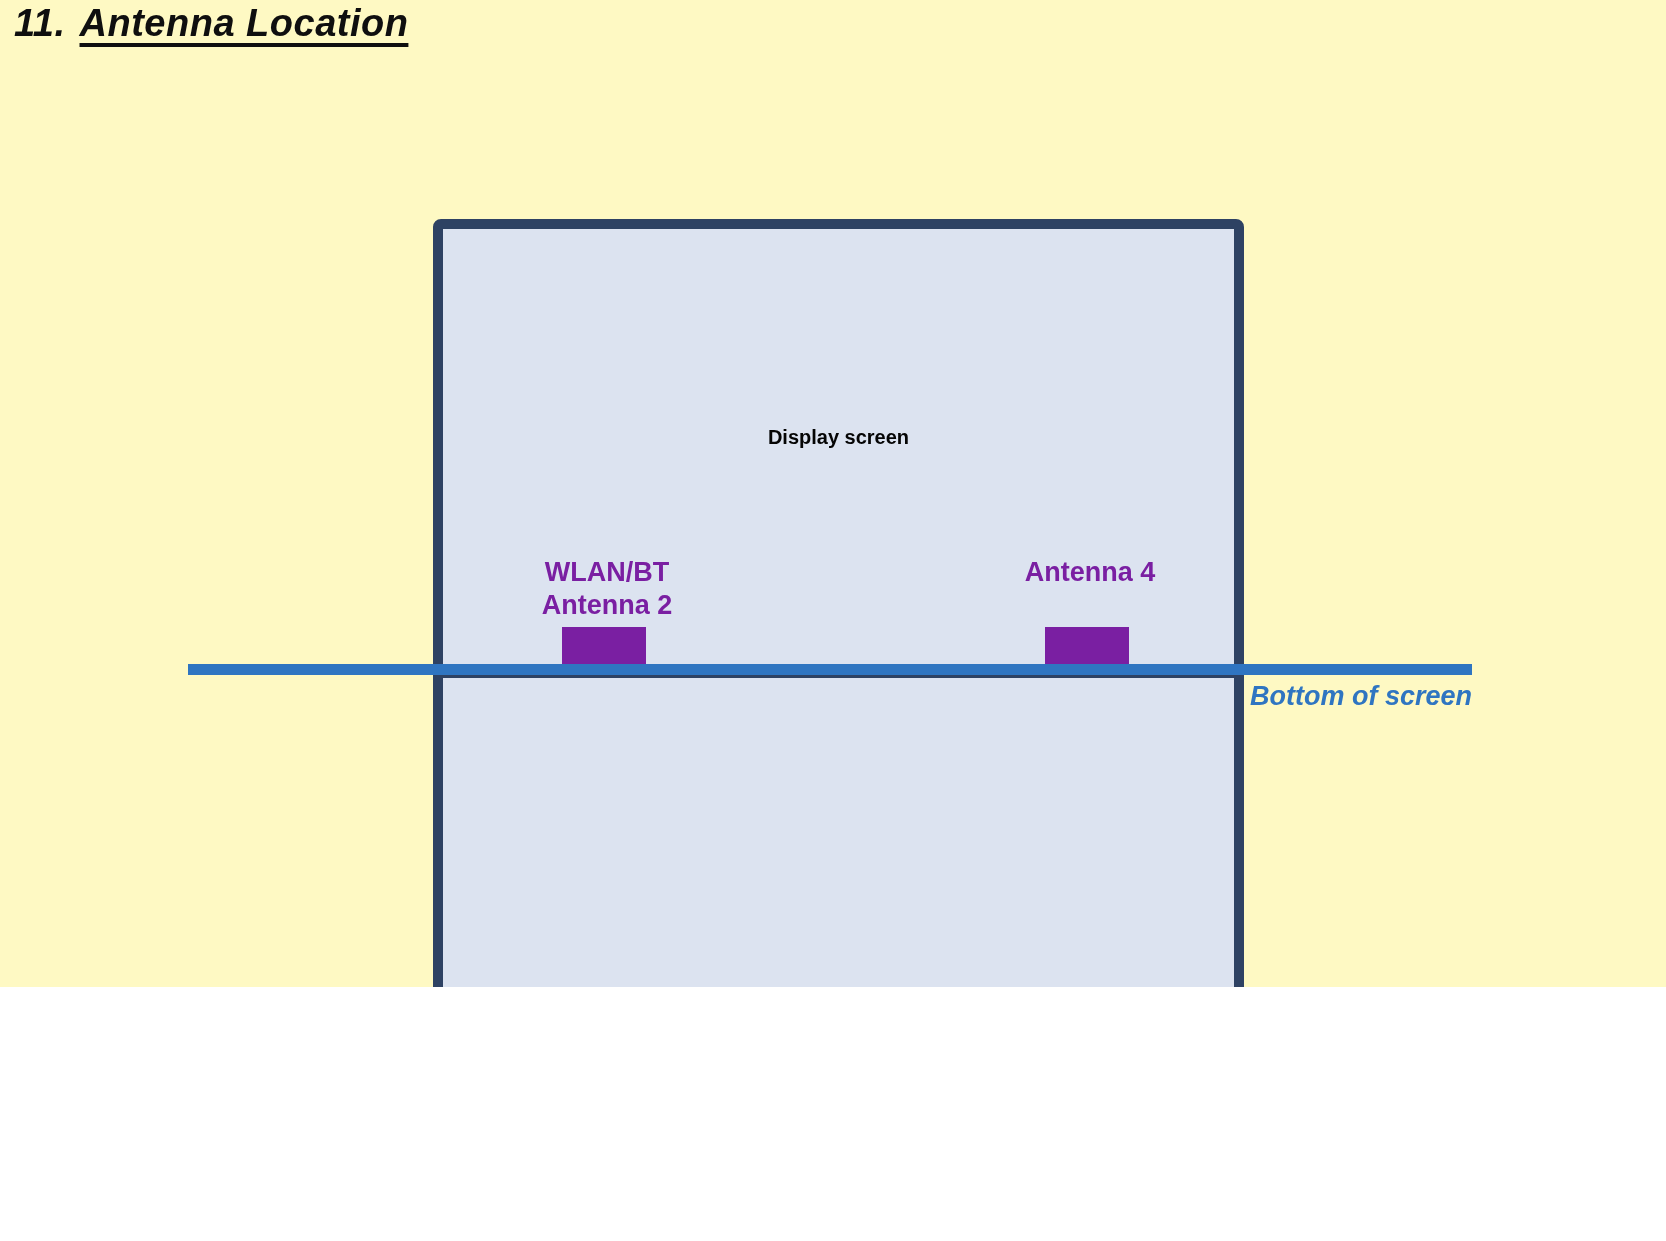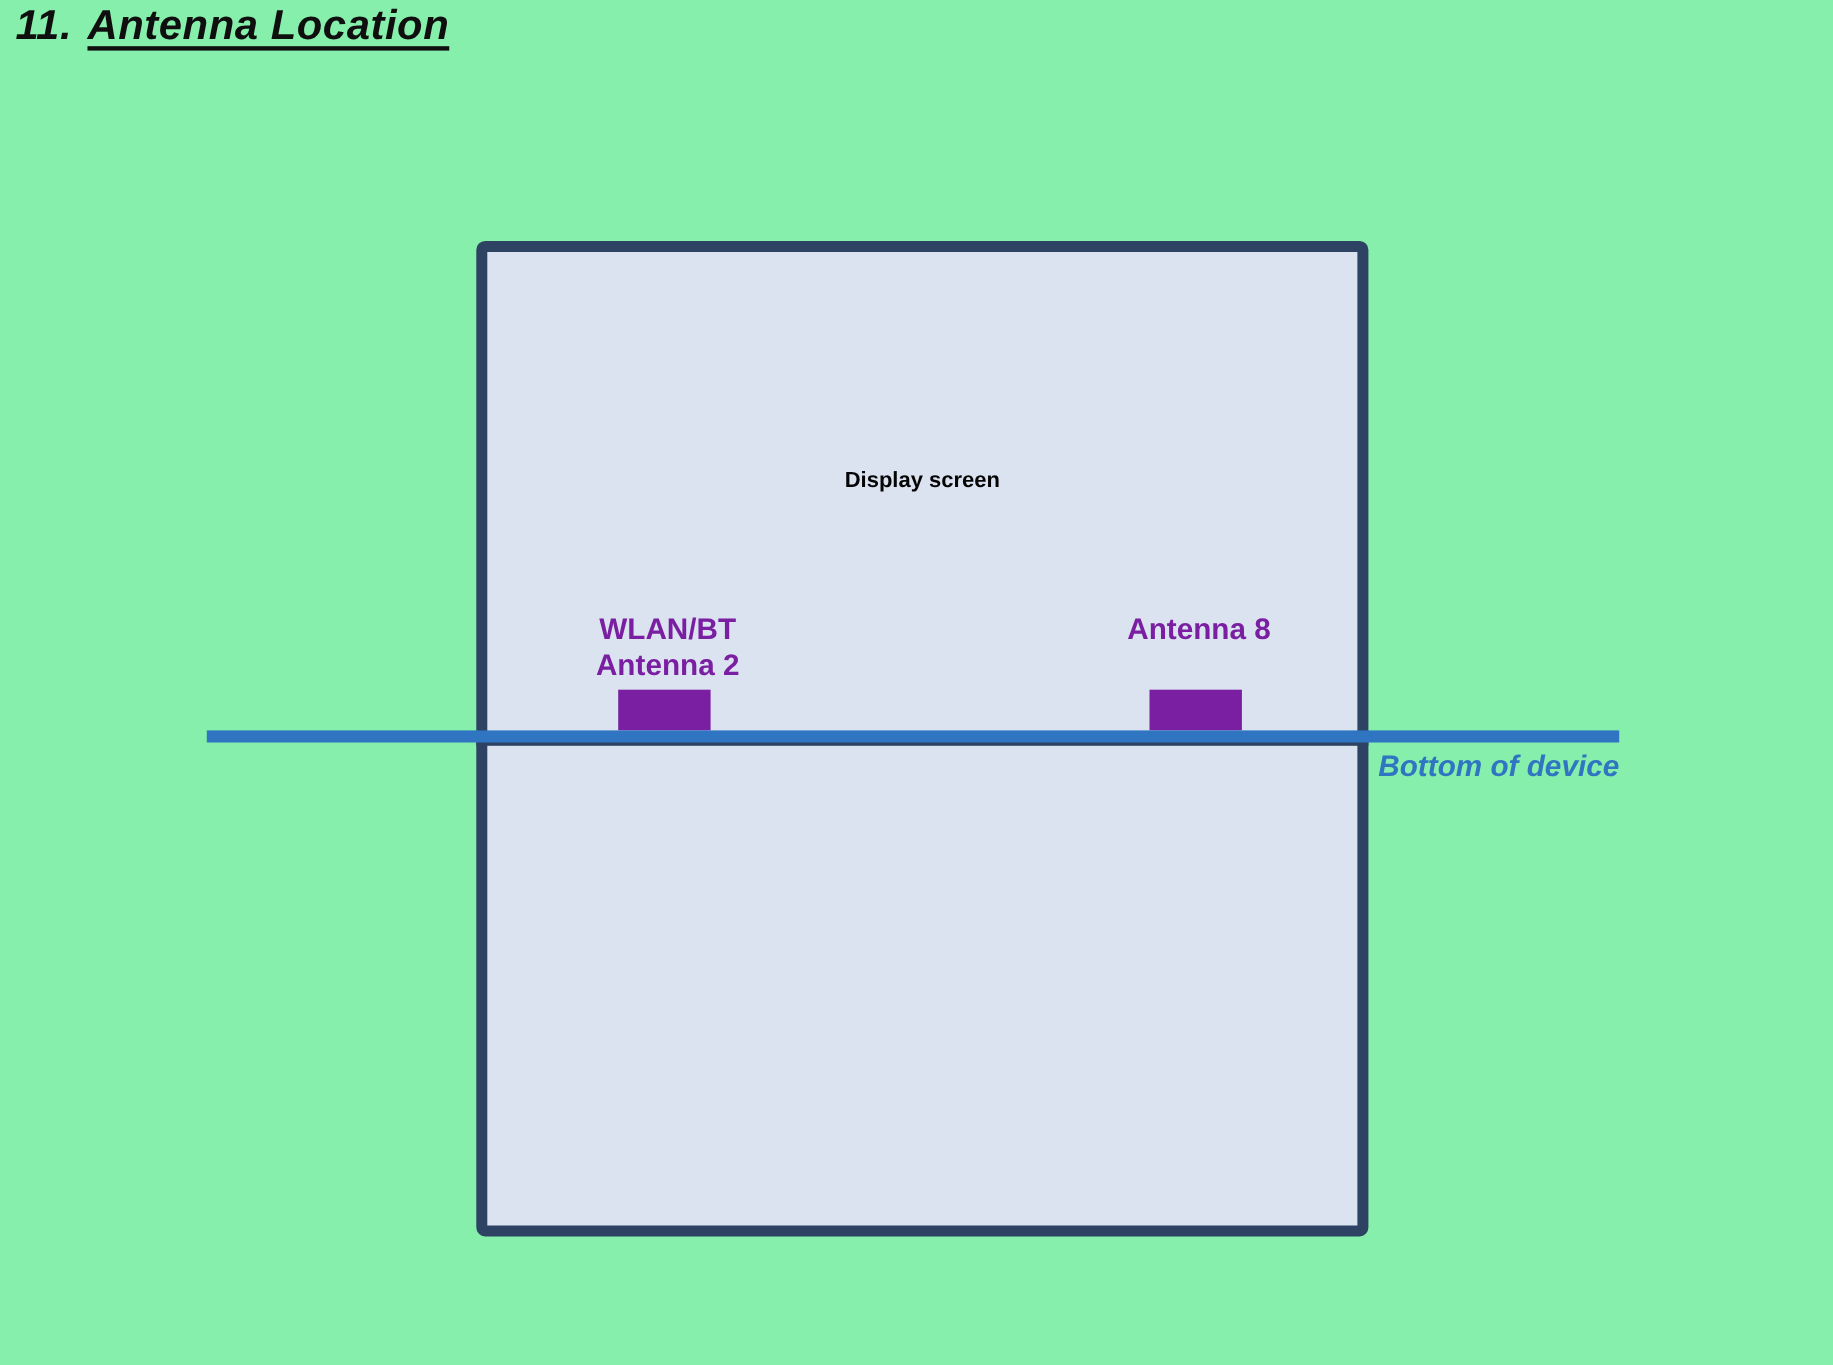--- a/index.html
+++ b/index.html
@@ -2,22 +2,22 @@
 <html><head>
 <meta charset="utf-8">
 <style>
   * { margin: 0; padding: 0; box-sizing: border-box; }
   html, body { background: #ffffff; }
   body { font-family: "Liberation Sans", sans-serif; }
 
   .page {
     position: relative;
     width: 1666px;
-    height: 1241px;
-    background: #86efac;
+    height: 987px;
+    background: #fef9c3;
     overflow: hidden;
   }
 
   
   .title {
     position: absolute;
     left: 14px;
     top: 2px;
     font-size: 38px;
     font-weight: bold;
@@ -137,23 +137,23 @@
 
   <div class="section-label display-label">Display screen</div>
 
 
   <div class="ant-label a2">
     <span>WLAN/BT</span>
     <span>Antenna 2</span>
   </div>
 
   <div class="ant-label a1">
-    <span>Antenna 8</span>
+    <span>Antenna 4</span>
   </div>
 
   <div class="marker a2"></div>
   <div class="marker a1"></div>
 
   <div class="blue-line"></div>
 
-  <div class="bottom-label">Bottom of device</div>
+  <div class="bottom-label">Bottom of screen</div>
 
 </div>
 
 </body></html>

